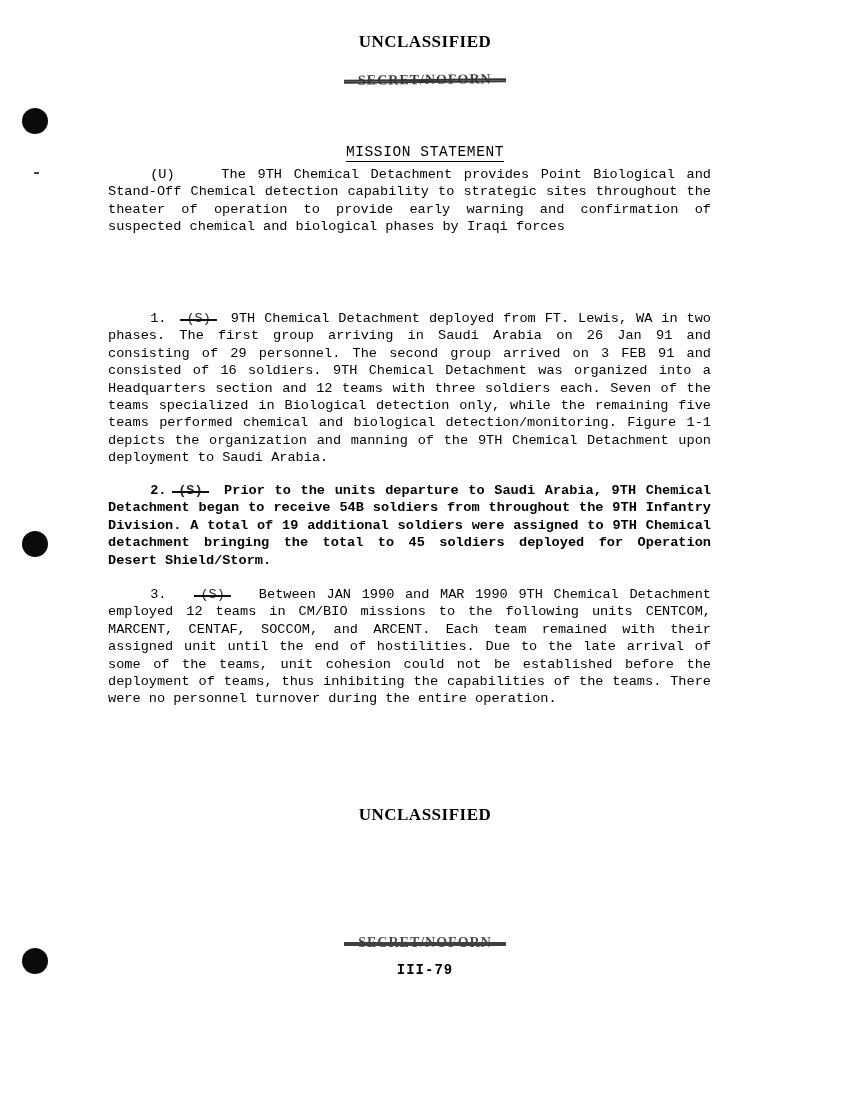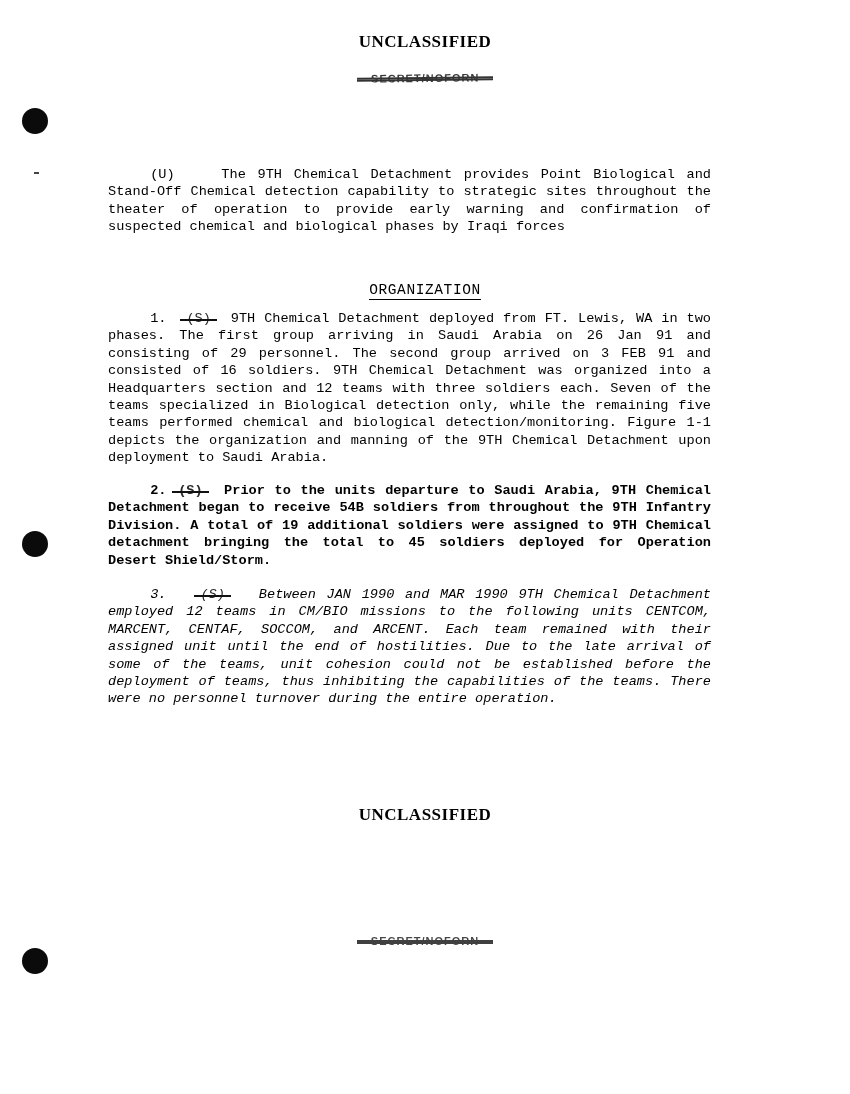--- a/index.html
+++ b/index.html
@@ -66,23 +66,23 @@
     font-weight: bold;
     font-size: 17px;
     letter-spacing: 0.5px;
   }
 
   .secret-stamp {
     position: absolute;
     left: 0;
     width: 850px;
     text-align: center;
-    font-family: Liberation Sans, sans-serif;
-    font-weight: bold;
-    font-size: 11px;
+    font-family: Liberation Serif, serif;
+    font-weight: bold;
+    font-size: 14px;
     letter-spacing: 1px;
   }
   .secret-stamp .inner {
     position: relative;
     display: inline-block;
     padding: 0 14px;
     color: #1a1a1a;
   }
   .secret-stamp .inner::before,
   .secret-stamp .inner::after {
@@ -123,21 +123,21 @@
     font-family: "Liberation Mono", monospace;
     font-size: 13.6px;
     line-height: 17.4px;
     text-align: justify;
     text-justify: inter-word;
     white-space: normal;
   }
   .para-mission { top: 166px; }
   .para-1 { top: 310px; }
   .para-2 { top: 482px; font-weight: bold; }
-  .para-3 { top: 586px; font-style: italic; }
+  .para-3 { top: 586px; }
 
   .indent { display: inline-block; width: 3.1em; }
 
   .redacted {
     position: relative;
     display: inline-block;
     padding: 0 2px;
     color: #2a2a2a;
   }
   .redacted::after {
@@ -171,33 +171,34 @@
   <div class="punch-hole h2"></div>
   <div class="punch-hole h3"></div>
   <div class="tick"></div>
 
   <div class="classification-top">UNCLASSIFIED</div>
 
   <div class="secret-stamp secret-top">
     <span class="inner">SECRET/NOFORN</span>
   </div>
 
+  <div class="heading heading-mission">
+    <span>MISSION STATEMENT</span>
+  </div>
 
   <div class="body-block para-mission"><span class="indent"></span><span>(U)</span>&nbsp;&nbsp;&nbsp;&nbsp;<span>The 9TH Chemical Detachment provides Point Biological and Stand-Off Chemical detection capability to strategic sites throughout the theater of operation to provide early warning and confirmation of suspected chemical and biological phases by Iraqi forces</span></div>
 
-  <div class="heading heading-org">
-    <span>ORGANIZATION</span>
-  </div>
 
   <div class="body-block para-1"><span class="indent"></span><span>1.</span>&nbsp;&nbsp;<span class="redacted">(S)</span>&nbsp;&nbsp;<span>9TH Chemical Detachment deployed from FT. Lewis, WA in two phases. The first group arriving in Saudi Arabia on 26 Jan 91 and consisting of 29 personnel. The second group arrived on 3 FEB 91 and consisted of 16 soldiers. 9TH Chemical Detachment was organized into a Headquarters section and 12 teams with three soldiers each. Seven of the teams specialized in Biological detection only, while the remaining five teams performed chemical and biological detection/monitoring. Figure 1-1 depicts the organization and manning of the 9TH Chemical Detachment upon deployment to Saudi Arabia.</span></div>
 
   <div class="body-block para-2"><span class="indent"></span><span>2.</span>&nbsp;<span class="redacted">(S)</span>&nbsp;&nbsp;<span>Prior to the units departure to Saudi Arabia, 9TH Chemical Detachment began to receive 54B soldiers from throughout the 9TH Infantry Division. A total of 19 additional soldiers were assigned to 9TH Chemical detachment bringing the total to 45 soldiers deployed for Operation Desert Shield/Storm.</span></div>
 
   <div class="body-block para-3"><span class="indent"></span><span>3.</span>&nbsp;&nbsp;&nbsp;<span class="redacted">(S)</span>&nbsp;&nbsp;&nbsp;<span>Between JAN 1990 and MAR 1990 9TH Chemical Detachment employed 12 teams in CM/BIO missions to the following units CENTCOM, MARCENT, CENTAF, SOCCOM, and ARCENT. Each team remained with their assigned unit until the end of hostilities. Due to the late arrival of some of the teams, unit cohesion could not be established before the deployment of teams, thus inhibiting the capabilities of the teams. There were no personnel turnover during the entire operation.</span></div>
 
   <div class="classification-bottom">UNCLASSIFIED</div>
 
   <div class="secret-stamp secret-bot">
     <span class="inner">SECRET/NOFORN</span>
   </div>
 
+  <div class="page-number">III-79</div>
 
 </div>
 
 </body></html>

